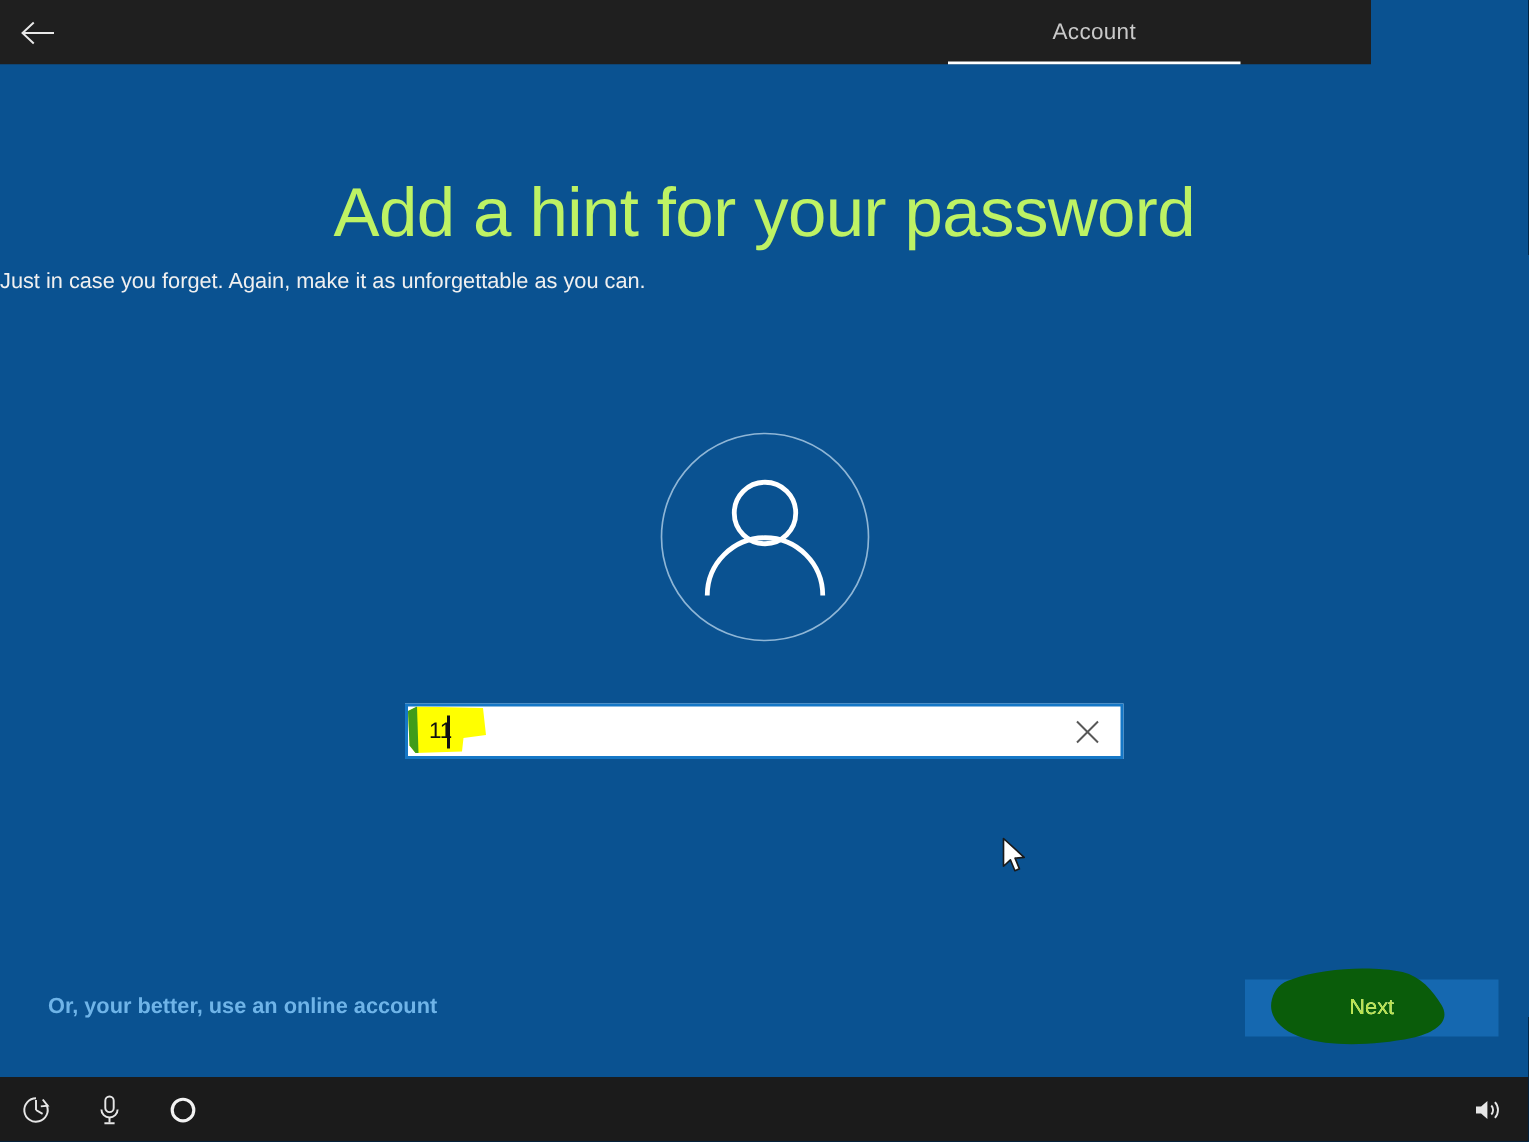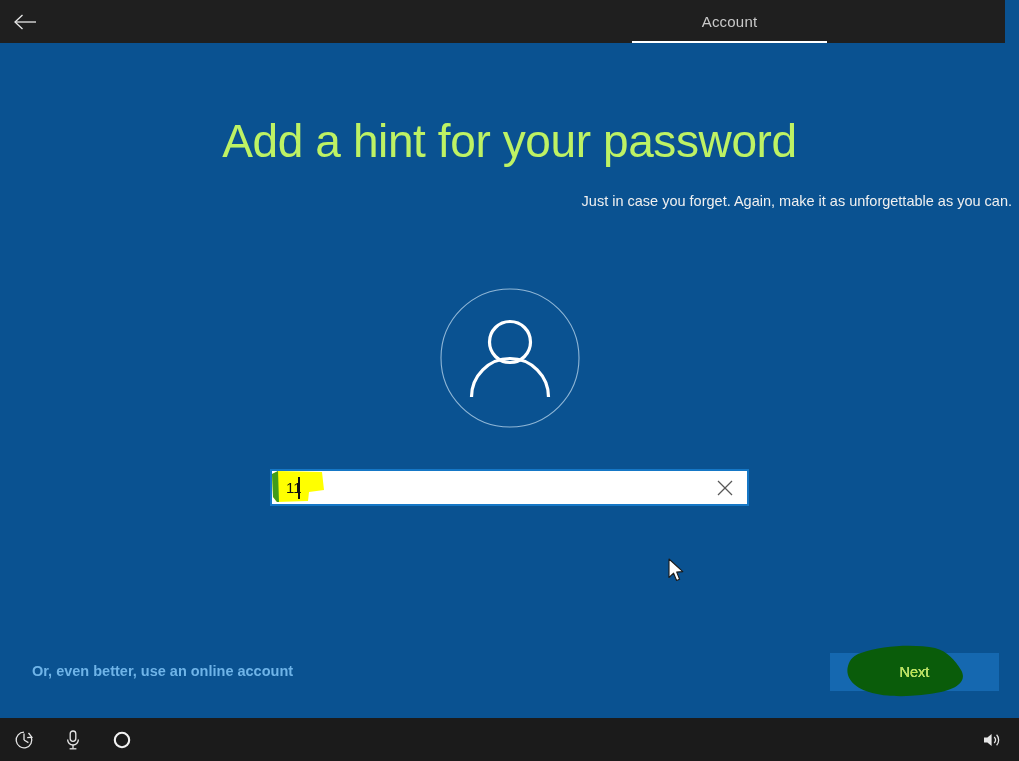--- a/index.html
+++ b/index.html
@@ -14,21 +14,21 @@
     overflow: hidden;
     background: #0a5291;
     font-family: "Liberation Sans", sans-serif;
     -webkit-font-smoothing: antialiased;
   }
 
   
   #topbar {
     position: absolute;
     left: 0; top: 0;
-    width: 1005px;
+    width: 914px;
     height: 43px;
     background: #1f1f1f;
   }
   #back-arrow {
     position: absolute;
     left: 8px; top: 6px;
     width: 34px; height: 31px;
     display: flex;
     align-items: center;
     justify-content: center;
@@ -77,23 +77,23 @@
     color: #bef264;
     font-size: 46px;
     font-weight: 300;
     letter-spacing: -0.4px;
     line-height: 1.05;
     white-space: nowrap;
   }
 
   #page-subtitle {
     position: absolute;
-    left: 0; top: 150px;
+    left: 0; top: 137px;
     width: 1012px;
-    text-align: right;
+    text-align: left;
     color: #f0f0f0;
     font-size: 14.5px;
     font-weight: 400;
   }
 
   
   #avatar {
     position: absolute;
     left: 440px; top: 245px;
     width: 140px; height: 140px;
@@ -298,21 +298,21 @@
     </div>
 
     <div id="hl-yellow">
       <svg width="64" height="33" viewBox="0 0 64 33">
         <path d="M0 3 L6 0 L50 1 L52 19 L37 21 L36 30 L5 31 L1 26 Z" fill="#ffff00"></path>
         <path d="M0 3 L6 0 L7 31 L5 31 L1 26 Z" fill="#1f8b1f" opacity="0.85"></path>
       </svg>
     </div>
     <div id="caret"></div>
 
-    <div id="online-account-link">Or, even better, use an online account</div>
+    <div id="online-account-link">Or, your better, use an online account</div>
 
     <button id="next-button">
       <span class="next-label">Next</span>
     </button>
 
     <div id="hl-green">
       <svg width="135" height="57" viewBox="0 0 135 57">
         <path d="M18 9 C40 1, 72 0, 92 4 C104 7, 112 16, 118 26
                  C124 36, 116 44, 98 48 C74 53, 44 54, 26 48
                  C10 43, 2 33, 5 22 C7 15, 11 11, 18 9 Z" fill="#0a5c0a"></path>

